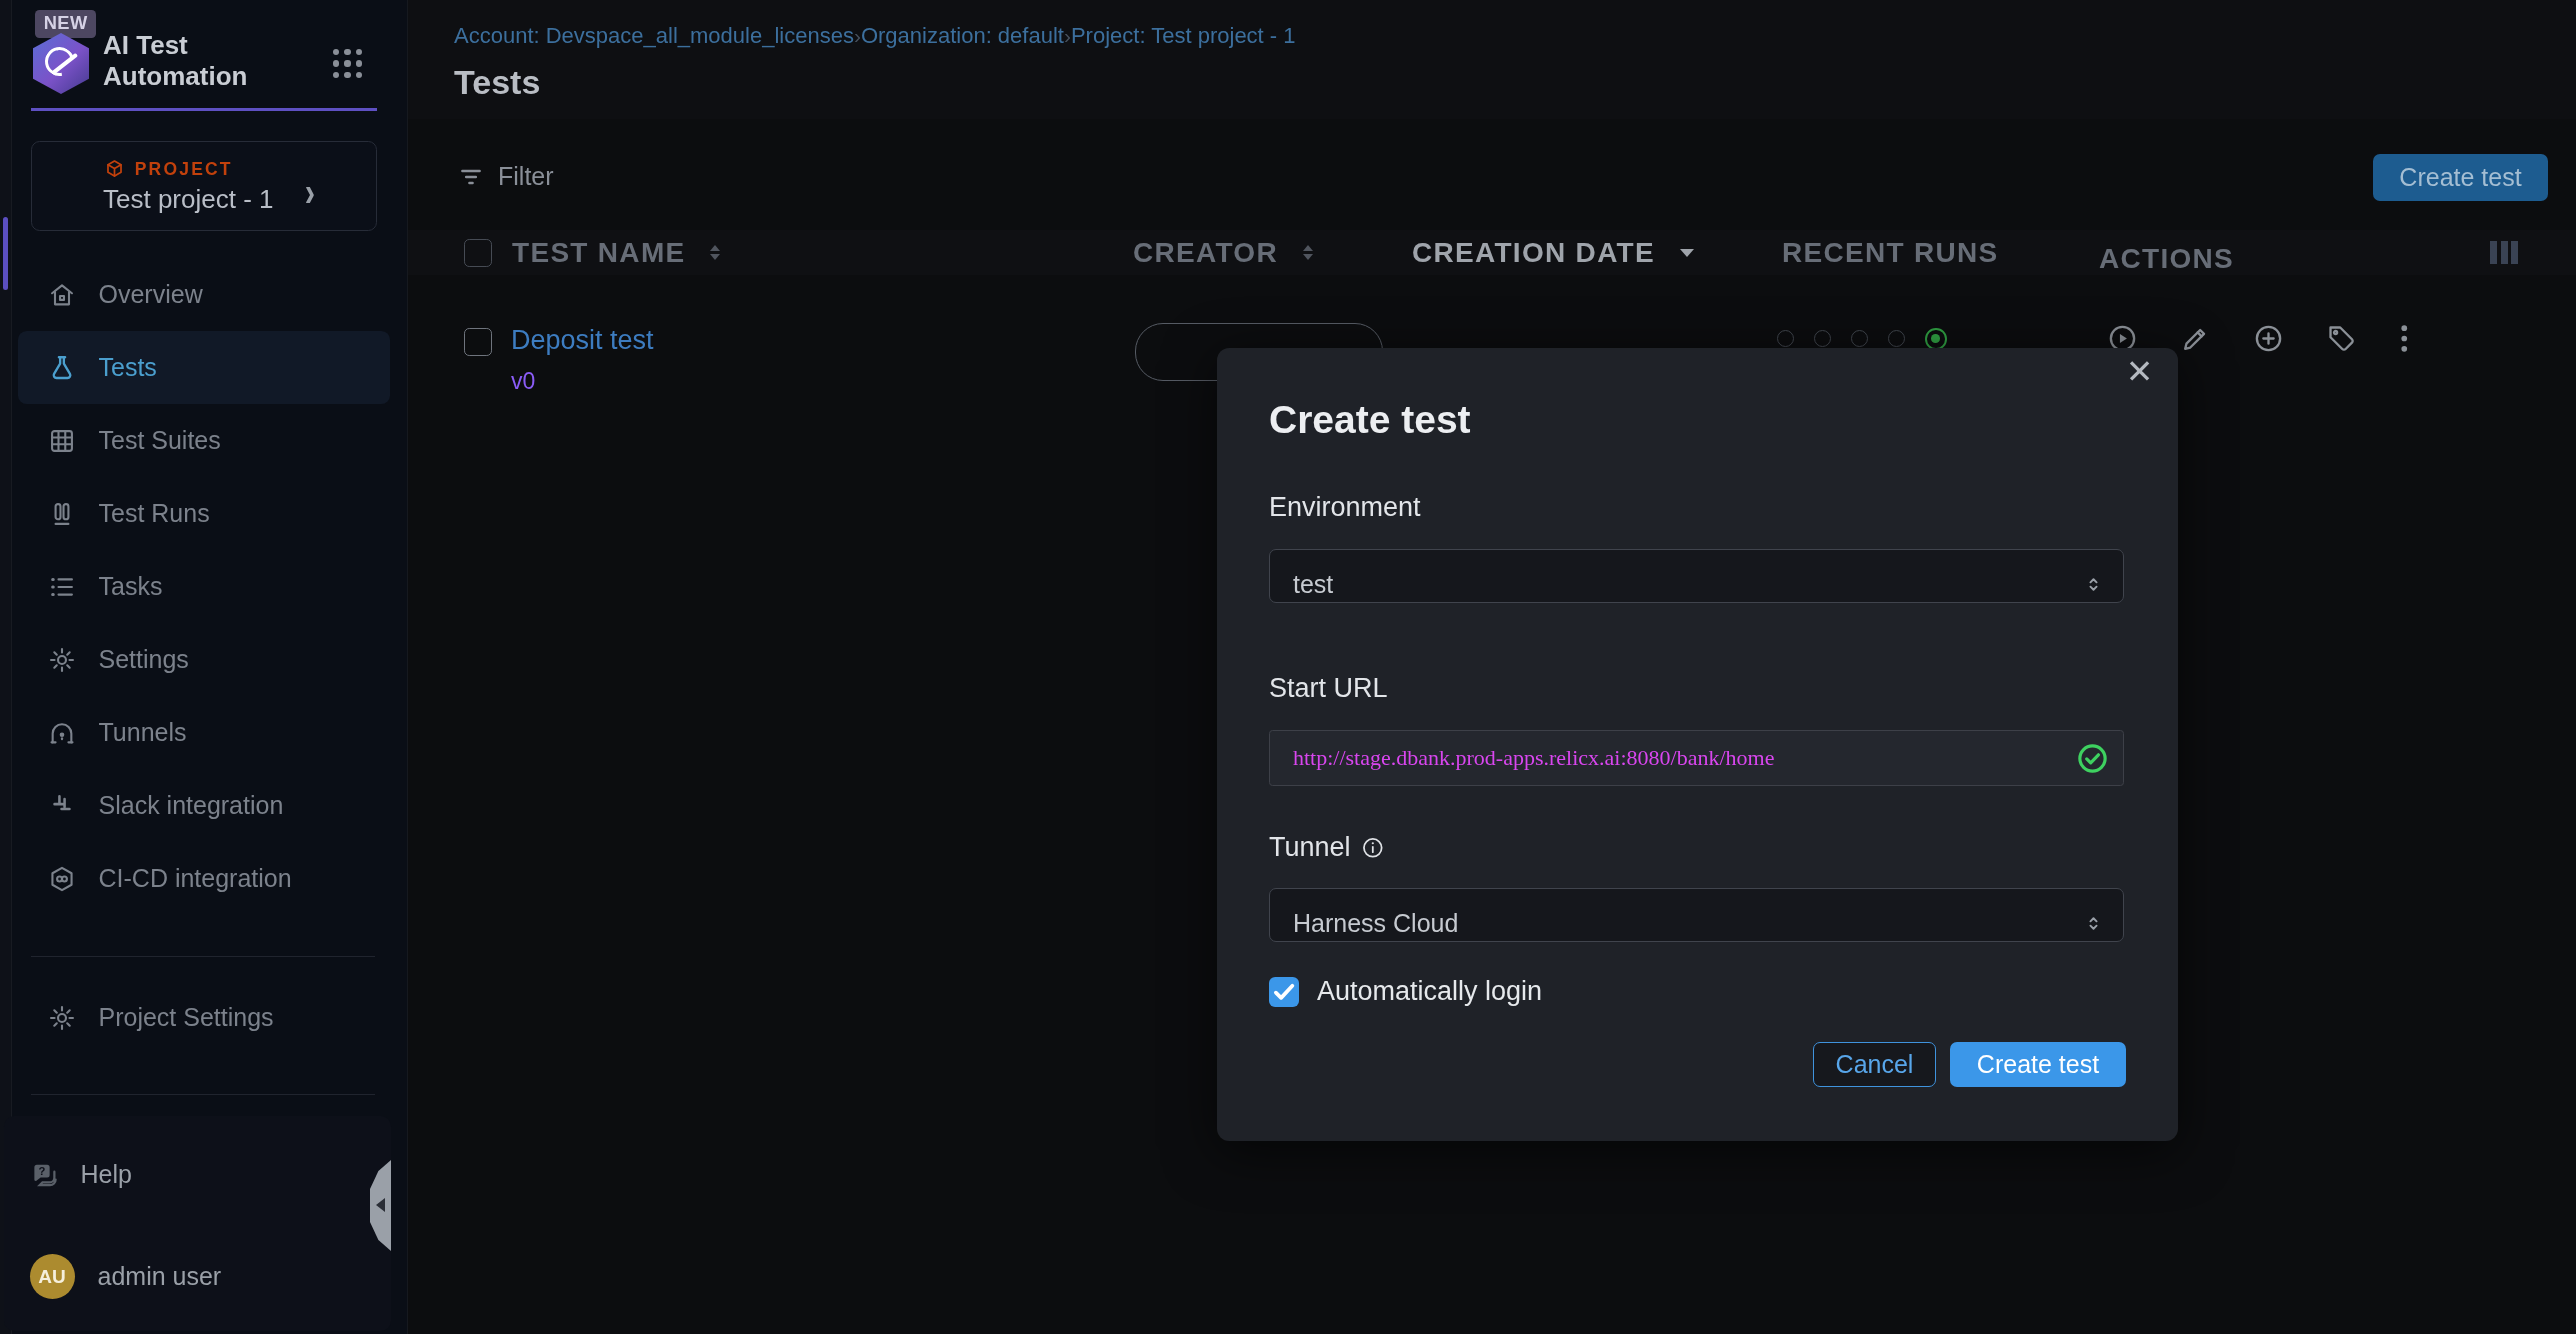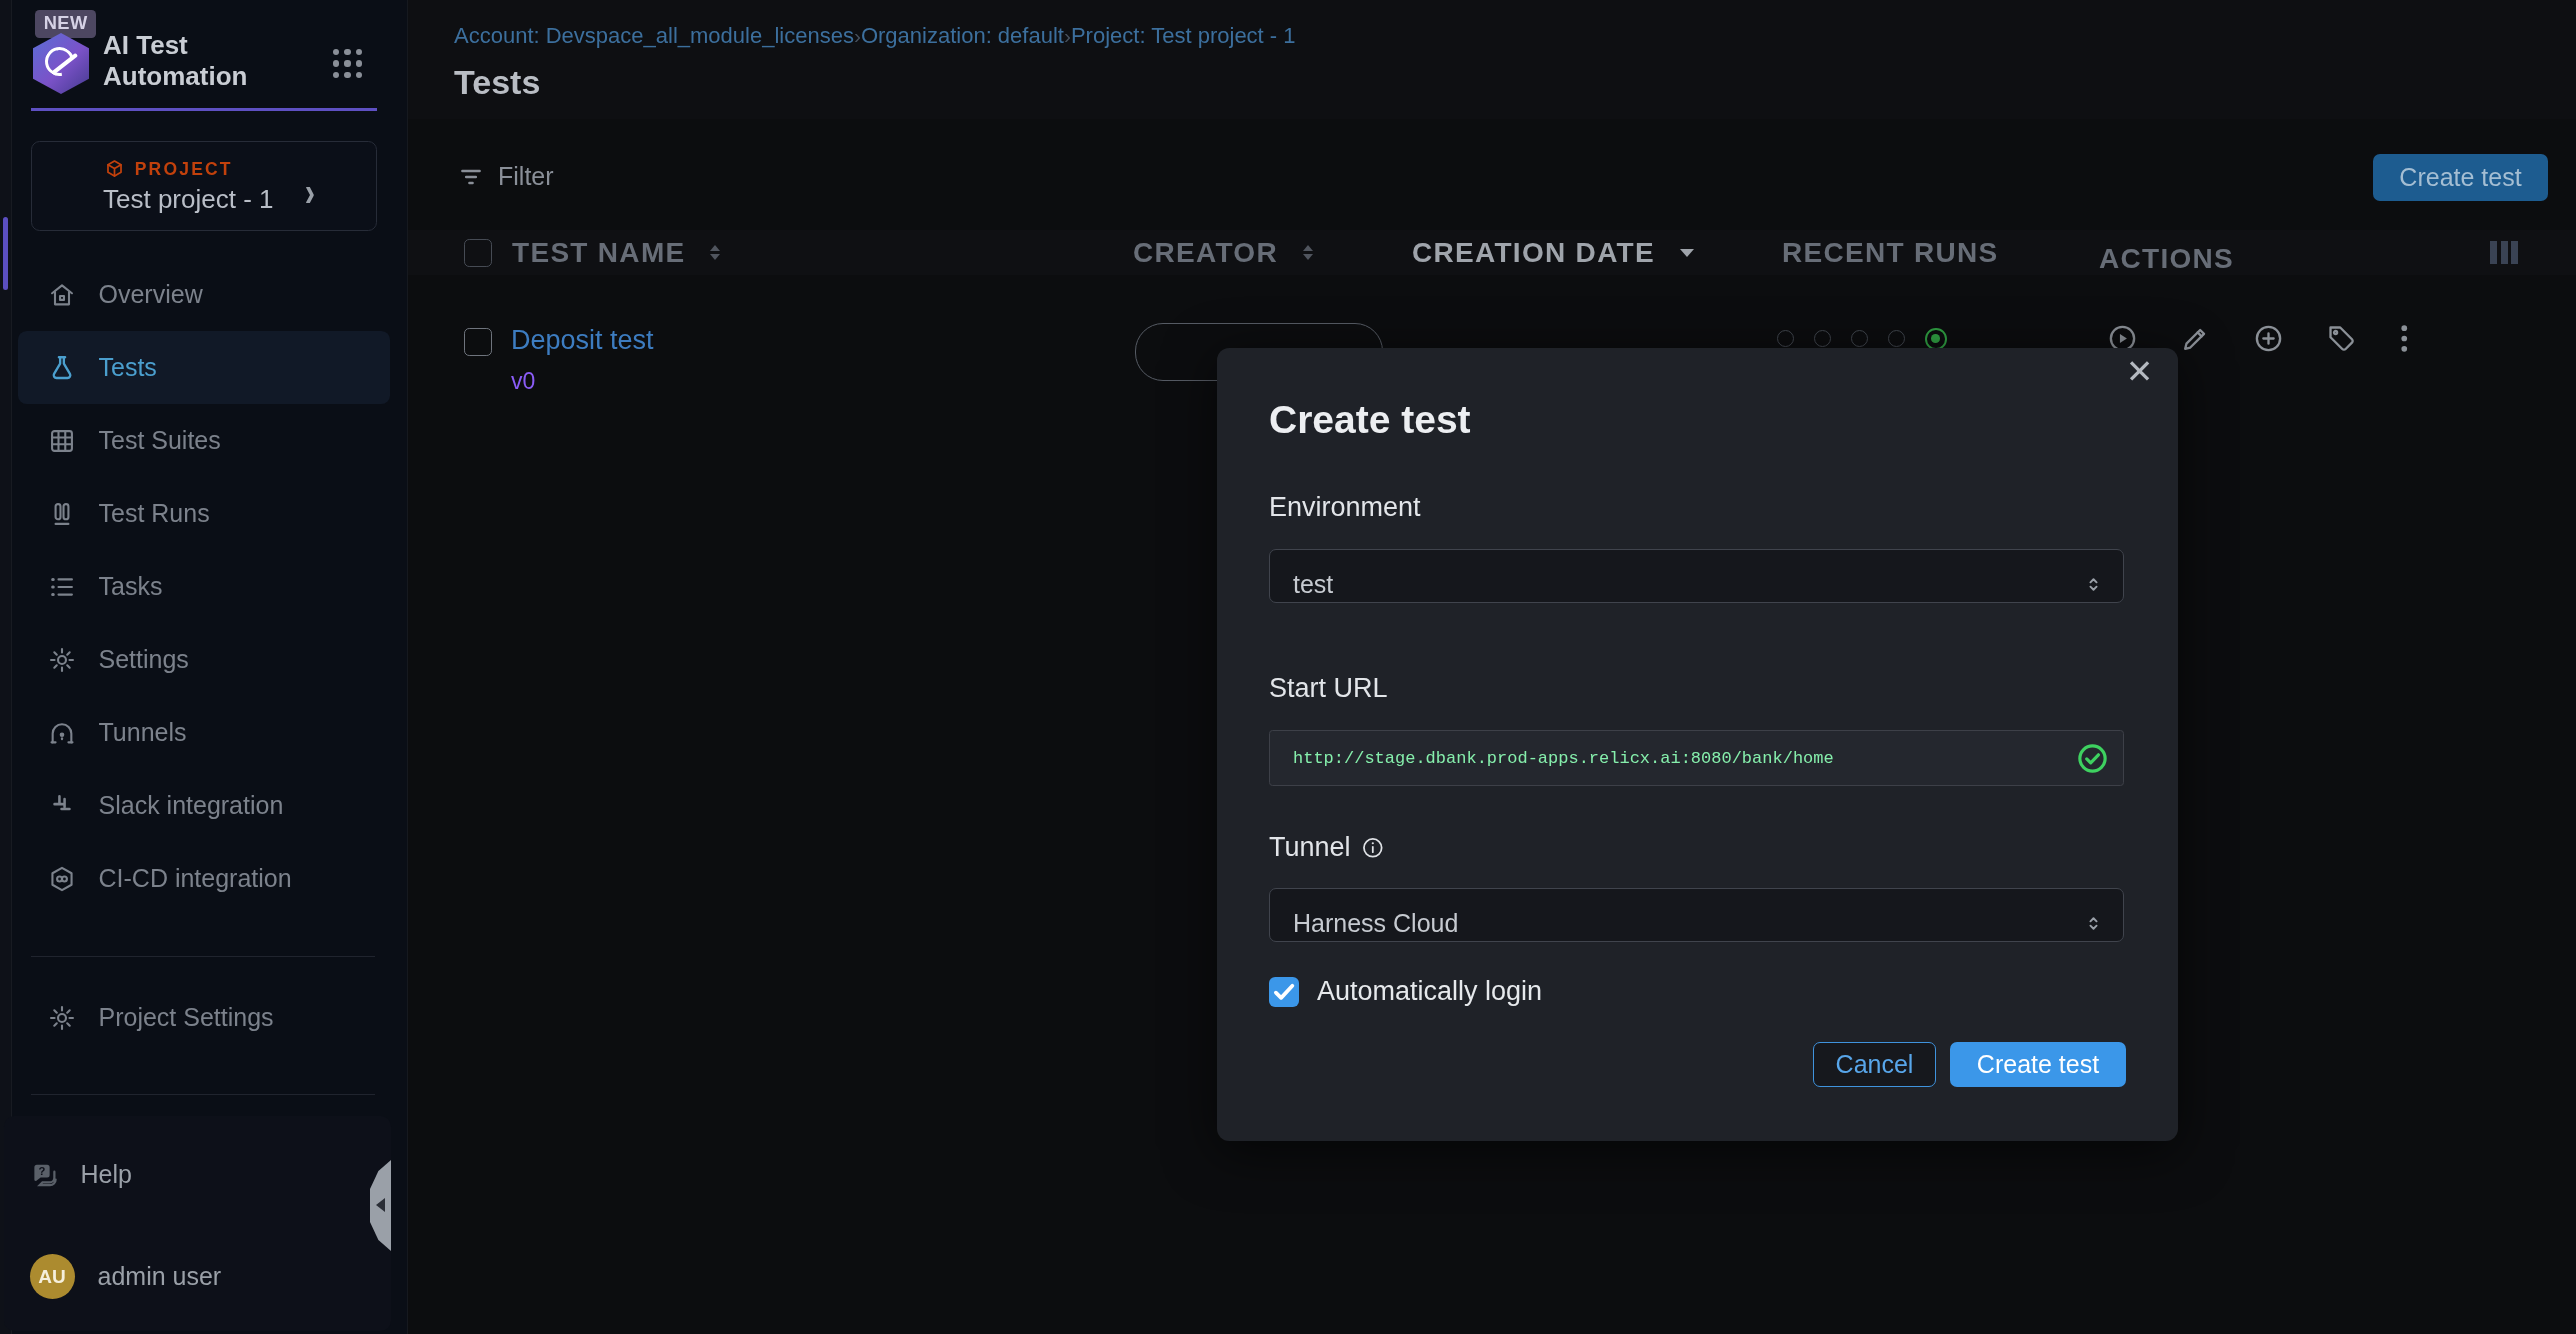--- a/index.html
+++ b/index.html
@@ -83,22 +83,22 @@
     box-shadow:0 10.5px 52px rgba(0,0,0,.6);}
   .modal-close{position:absolute;right:24.5px;top:7px;font-size:33px;color:#b4b9c0;cursor:pointer;line-height:1;}
   .modal-title{position:absolute;left:52px;top:50px;font-size:39px;font-weight:bold;color:#eceef1;}
   .m-label{position:absolute;left:52px;font-size:27px;color:#e2e5e9;display:flex;align-items:center;gap:10.5px;}
   .m-select{position:absolute;left:52px;width:855px;height:54px;background:#15171c;border:1.3px solid #40444d;border-radius:7px;
     display:flex;align-items:center;justify-content:space-between;padding:16px 19px 0 23px;box-sizing:border-box;cursor:pointer;}
   .m-select span{font-size:25px;color:#c6cad0;}
   .sel-chev{width:21px;height:21px;color:#9aa0a8;}
   .m-input-wrap{position:absolute;left:52px;width:855px;height:56px;background:#24272e;border:1.3px solid #3d4048;border-radius:3.5px;
     box-sizing:border-box;display:flex;align-items:center;}
-  .m-input{flex:1;background:transparent;border:none;outline:none;color:#86efac;font-size:17px;padding:0 17.5px 0 23px;
-    font-family:Liberation Mono, monospace;}
+  .m-input{flex:1;background:transparent;border:none;outline:none;color:#d946ef;font-size:22px;padding:0 17.5px 0 23px;
+    font-family:Liberation Serif, serif;}
   .check-ok{width:33px;height:33px;color:#3ed160;margin-right:14px;flex:0 0 33px;}
   .info-i{width:23.6px;height:23.6px;color:#dfe2e6;}
   .m-checkbox{position:absolute;left:52px;top:629px;width:30px;height:30px;background:#3b97e9;border-radius:6.1px;cursor:pointer;}
   .m-check-label{position:absolute;left:100px;top:628px;font-size:27px;color:#e6e9ec;}
   .btn-cancel{position:absolute;left:596px;top:694px;width:123px;height:45px;border:1.7px solid #3f93dd;border-radius:7px;
     color:#58a6ea;font-size:25px;display:flex;align-items:center;justify-content:center;box-sizing:border-box;background:#16181d;cursor:pointer;}
   .btn-submit{position:absolute;left:733px;top:694px;width:176px;height:45px;background:#3b97e9;border-radius:7px;
     color:#fff;font-size:25px;display:flex;align-items:center;justify-content:center;cursor:pointer;}
 </style>
 </head>

